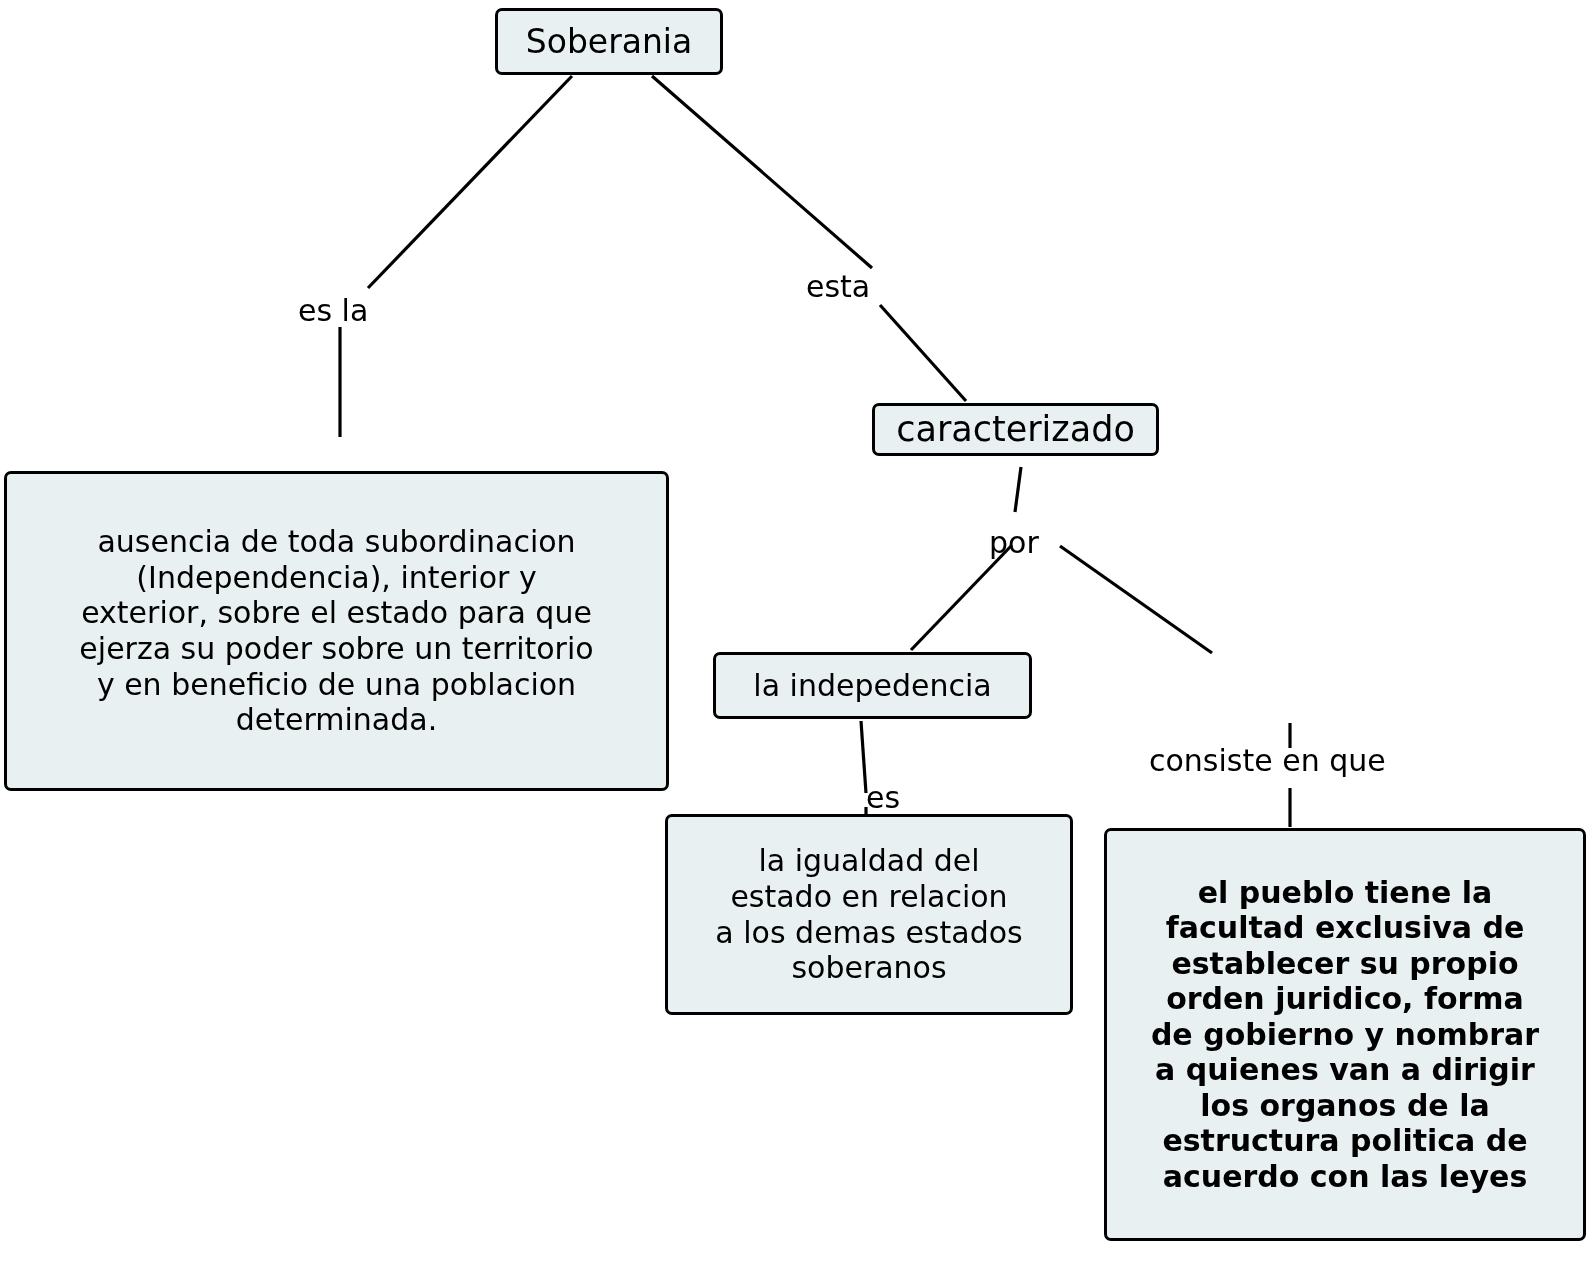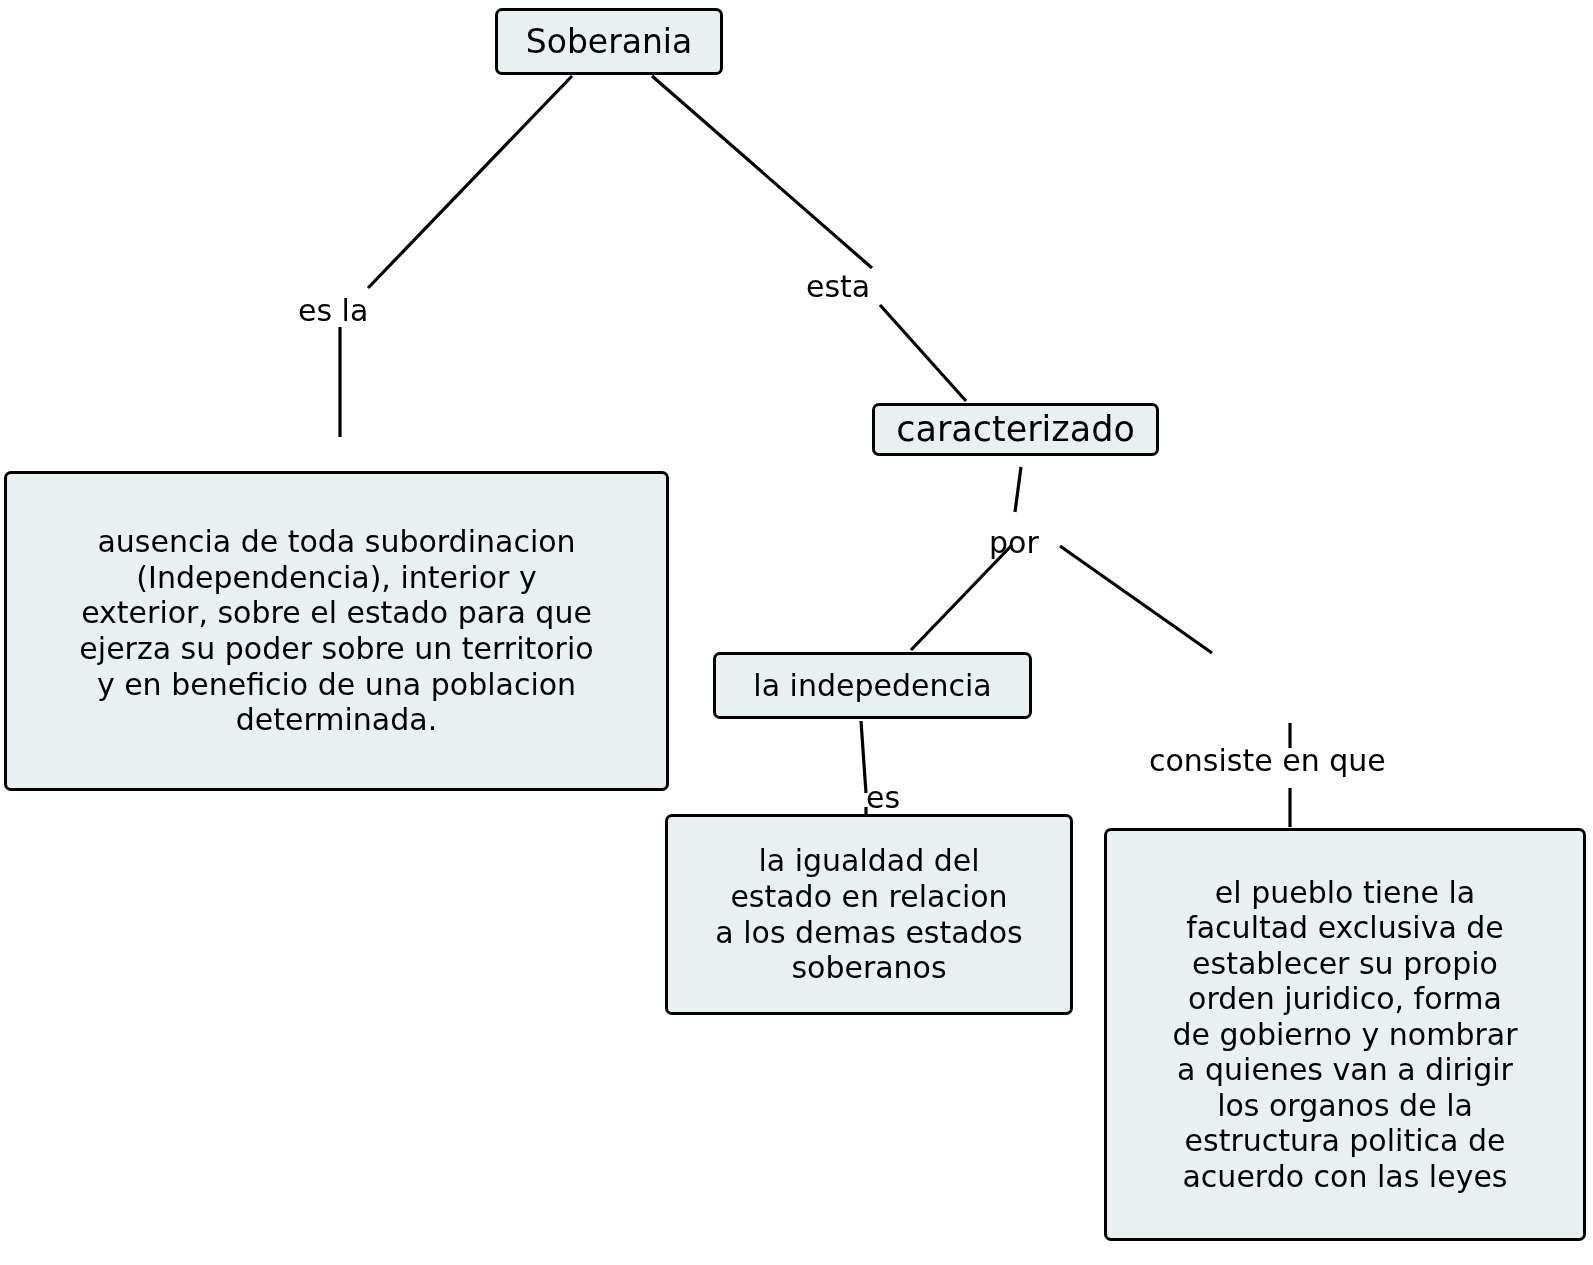--- a/index.html
+++ b/index.html
@@ -56,21 +56,21 @@
     background: transparent;
     text-align: center;
   }
   
   #node-soberania      { left:495px;  top:8px;    width:228px; height:67px;  font-size:33px; }
   #node-ausencia       { left:4px;    top:438px;  width:665px; height:320px; font-size:30px;margin-top:33px; }
   #node-caracterizado  { left:872px;  top:403px;  width:287px; height:53px;  font-size:35px; }
   #node-independencia  { left:700px;  top:652px;  width:319px; height:67px;  font-size:30px;margin-left:13px; }
   #node-supremacia     { left:1136px; top:655px;  width:295px; height:66px;  font-size:30px; }
   #node-igualdad       { left:665px;  top:814px;  width:408px; height:201px; font-size:30px; }
-  #node-pueblo         { left:1104px; top:828px;  width:482px; height:413px; font-size:30px; }
+  #node-pueblo         { left:1104px; top:828px;  width:482px; height:413px; font-size:30px;font-weight:bold; }
 
   
   #label-es-la            { left:298px;  top:296px; }
   #label-esta             { left:806px;  top:272px;text-align:right; }
   #label-por              { left:989px;  top:508px;margin-top:20px; }
   #label-es               { left:866px;  top:783px; }
   #label-consiste-en-que  { left:1149px; top:746px; }
 </style>
 </head>
 <body>

